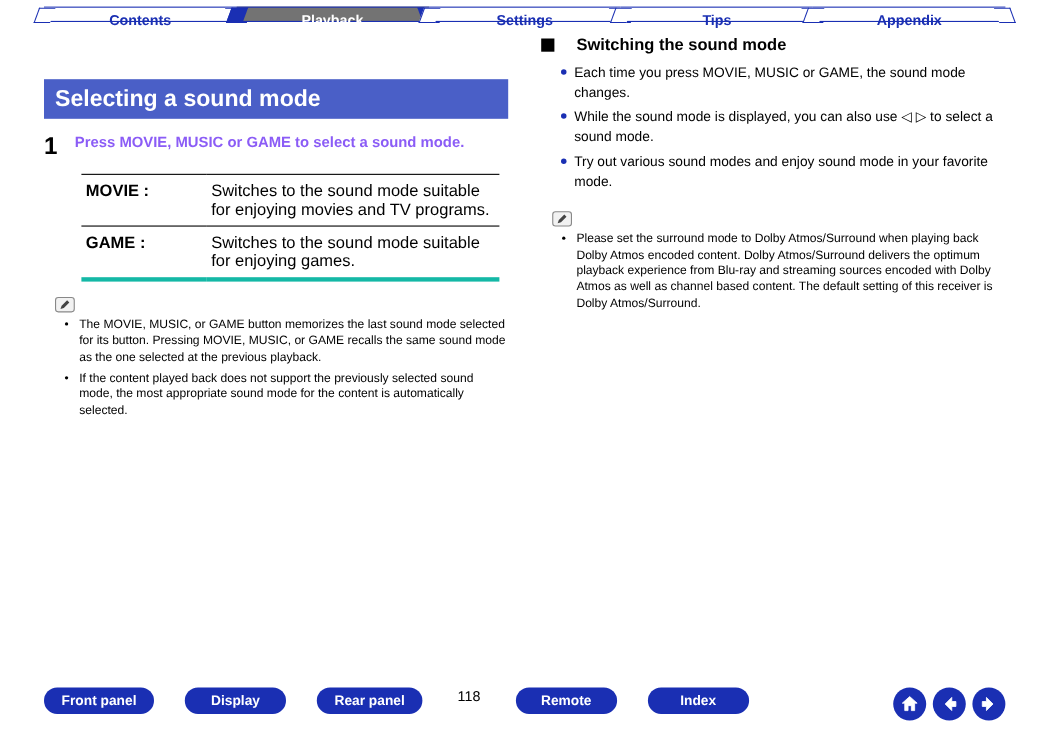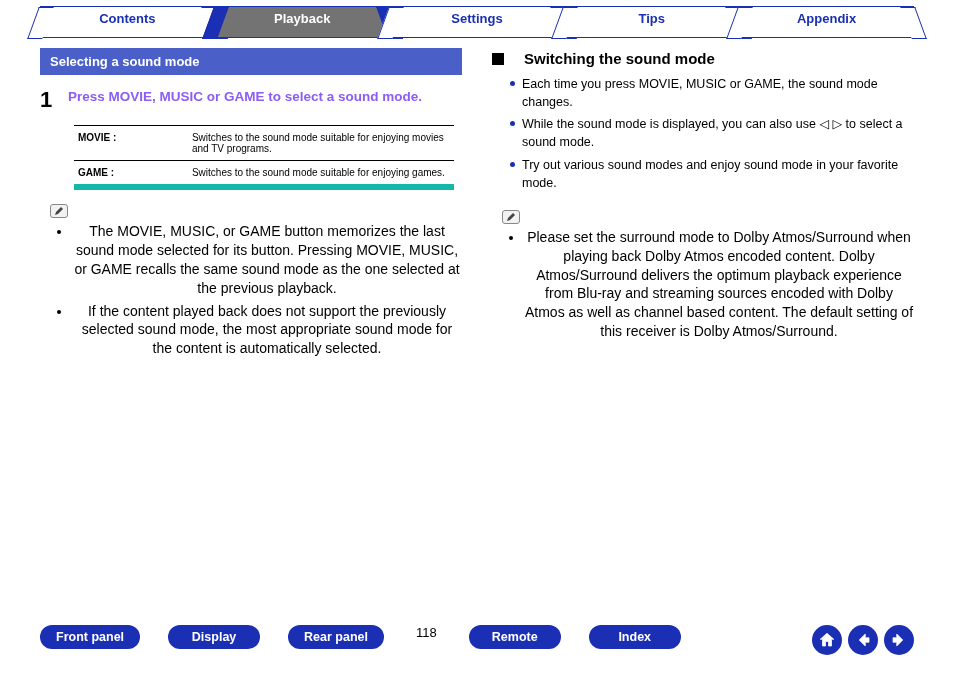--- a/index.html
+++ b/index.html
@@ -15,21 +15,21 @@
   
   .topnav {
     display: flex;
     gap: 0;
     padding: 6px 40px 0 40px;
     align-items: flex-end;
   }
   .tab {
     flex: 1;
     position: relative;
-    height: 32px;
+    height: 14px;
     text-align: center;
     font-weight: bold;
     font-size: 13px;
     line-height: 24px;
     cursor: pointer;
     color: #1a2fb3;
     background: #fff;
     border-top: 1px solid #1a2fb3;
     border-bottom: 1px solid #1a2fb3;
   }
@@ -67,24 +67,25 @@
     gap: 30px;
   }
   .col {
     flex: 1;
     min-width: 0;
   }
 
   .section-header {
     background: #4a5fc7;
     color: #fff;
-    font-size: 13px;
+    font-size: 21px;
     font-weight: bold;
     padding: 6px 10px;
     margin-bottom: 14px;
+    margin-top: 42px;
   }
 
   .step {
     display: flex;
     gap: 14px;
     margin-bottom: 14px;
   }
   .step-num {
     font-size: 22px;
     font-weight: bold;
@@ -94,29 +95,29 @@
   .step-text {
     font-weight: bold;
     color: #8b5cf6;
     font-size: 13.5px;
   }
 
   table.mode-table {
     width: 90%;
     margin-left: 34px;
     border-collapse: collapse;
-    font-size: 10px;
+    font-size: 15px;
   }
   table.mode-table td {
     border-top: 1px solid #000;
     padding: 6px 4px;
     vertical-align: top;
   }
   table.mode-table tr:last-child td {
-    border-bottom: 6px solid #14b8a6;
+    border-bottom: 4px solid #14b8a6;
   }
   table.mode-table td.label {
     font-weight: bold;
     width: 30%;
   }
 
   .pencil-icon {
     display: inline-flex;
     width: 18px;
     height: 14px;
@@ -125,23 +126,22 @@
     align-items: center;
     justify-content: center;
     background: #f2f2f2;
     margin: 14px 0 4px 10px;
   }
   .pencil-icon svg { width: 10px; height: 10px; }
 
   ul.notes {
     list-style: disc;
     padding-left: 32px;
-    font-size: 14px;
+    font-size: 11px;
     line-height: 1.35;
-    text-align: center;
   }
   ul.notes li { margin-bottom: 4px; }
 
   .sub-head {
     display: flex;
     align-items: center;
     gap: 20px;
     font-size: 15px;
     font-weight: bold;
     margin: 2px 0 8px 0;

